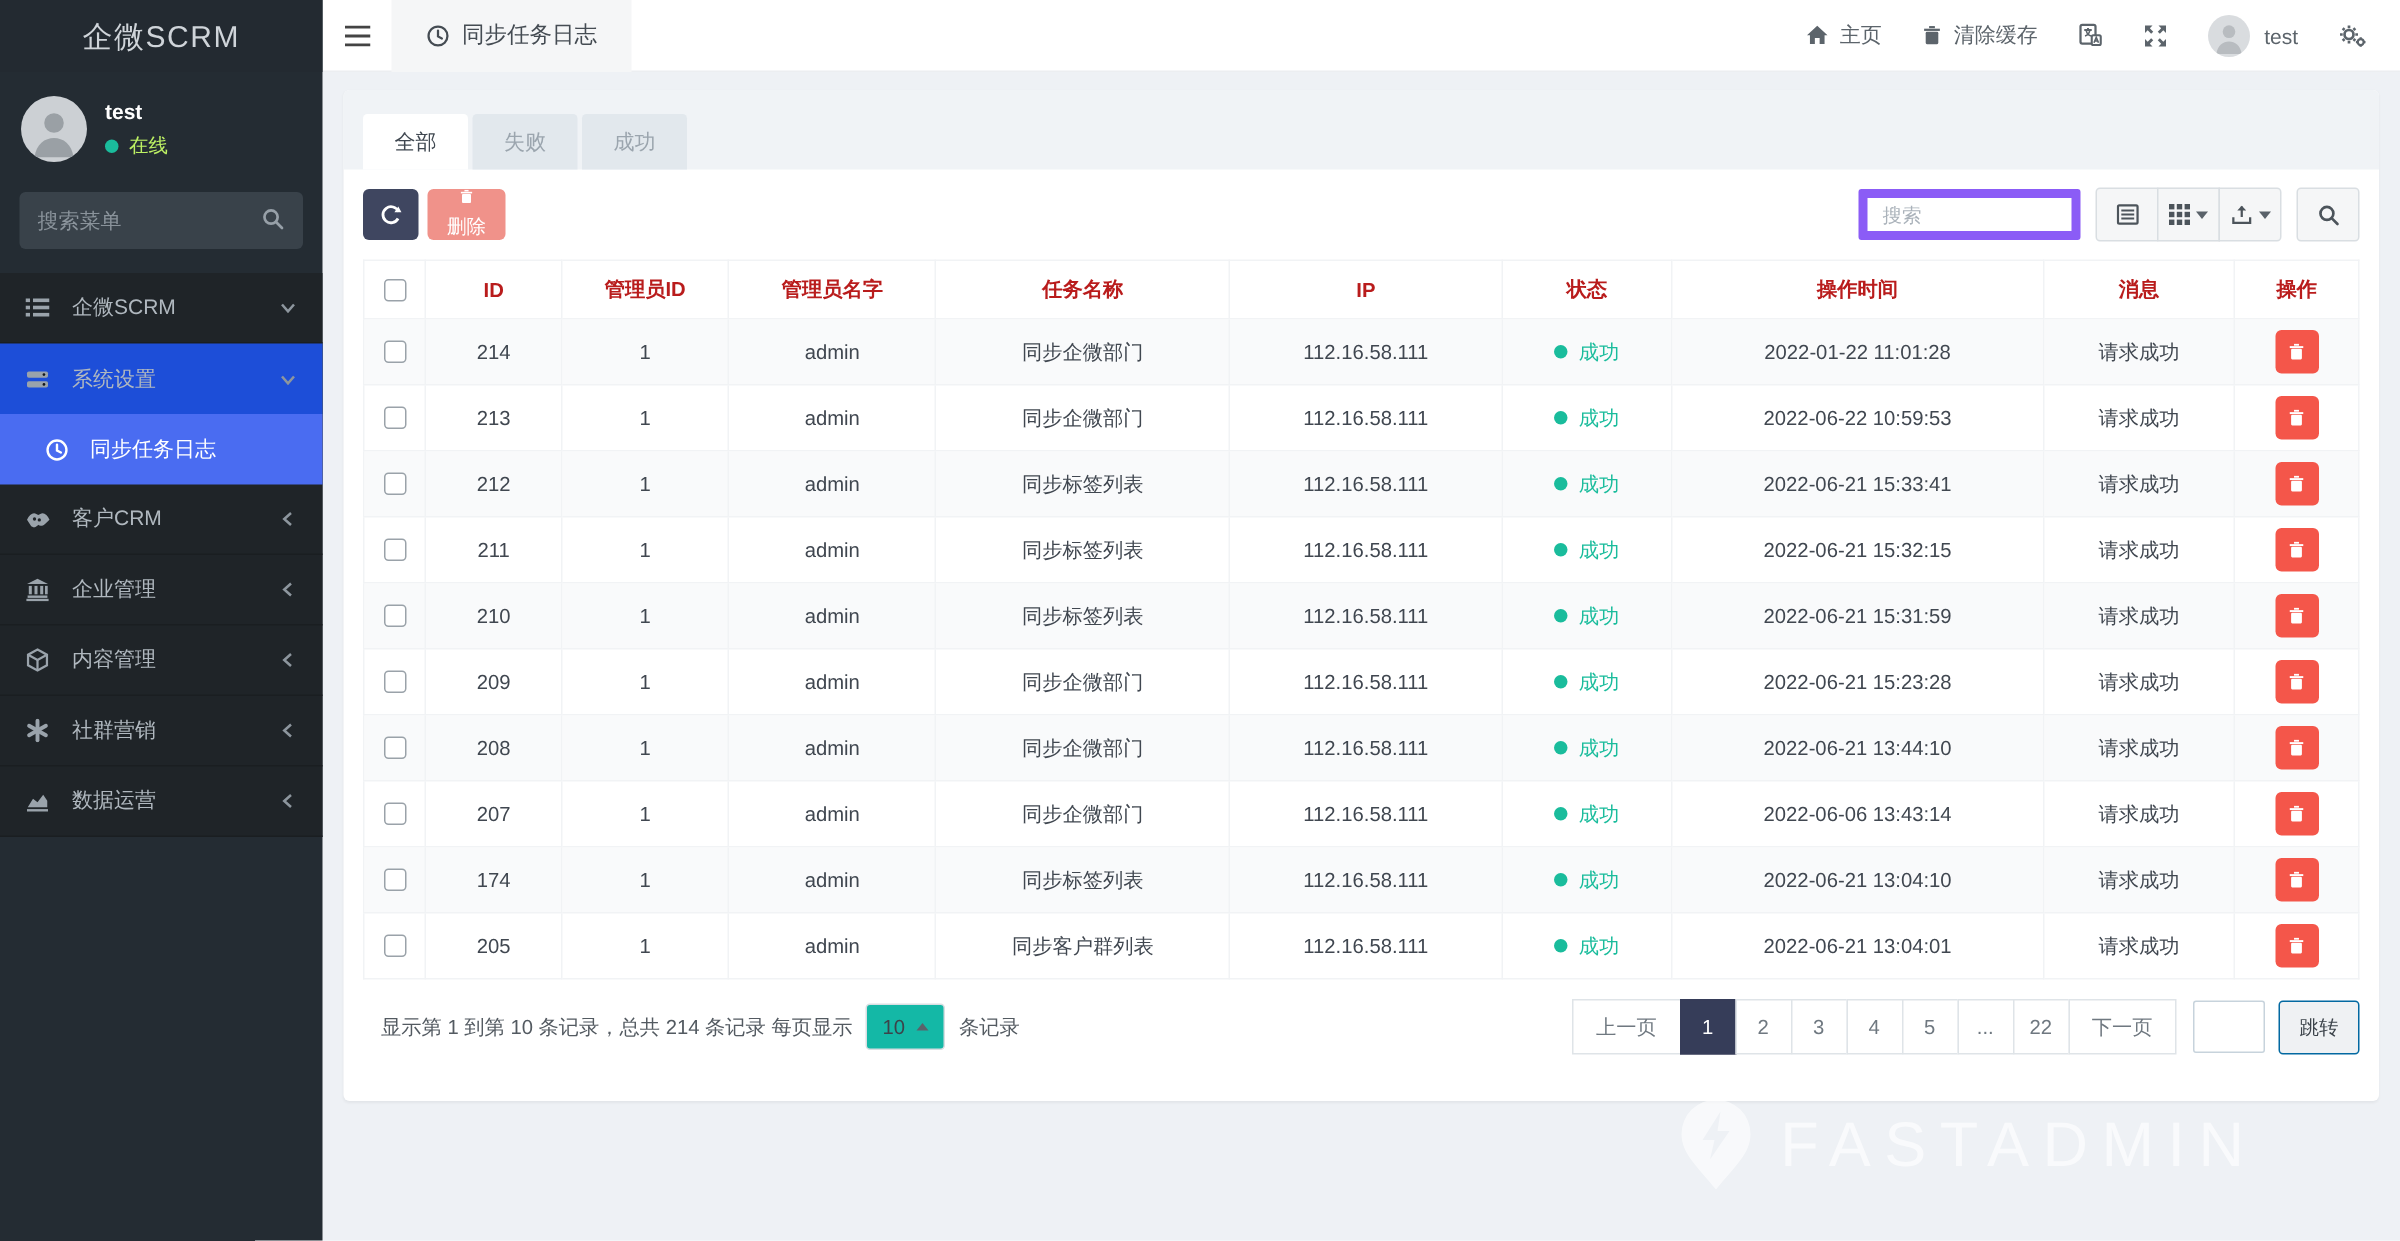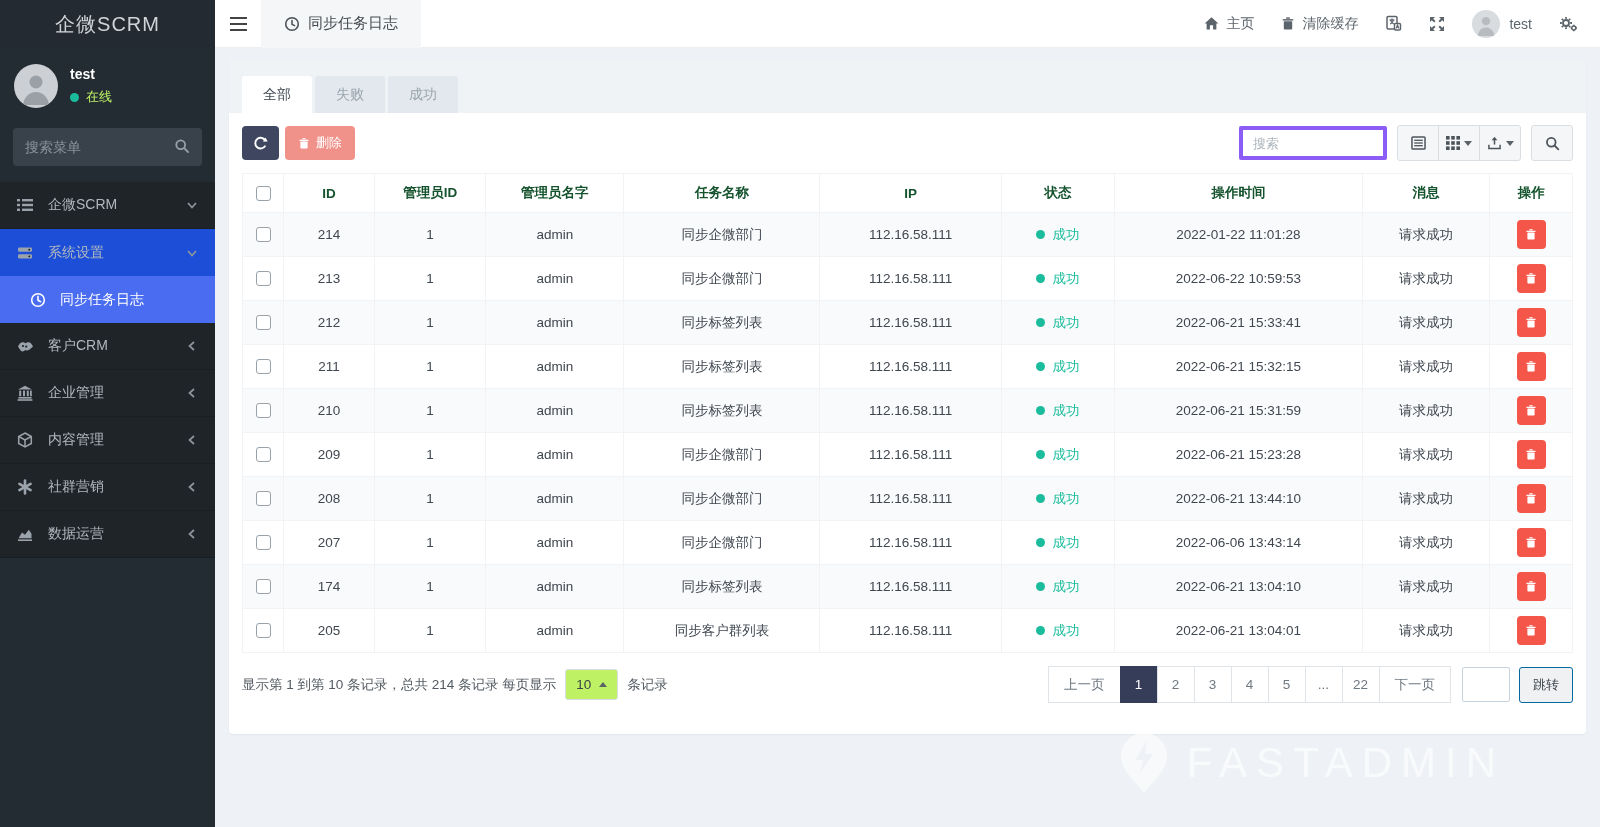--- a/index.html
+++ b/index.html
@@ -50,54 +50,54 @@
   .content { position:absolute; left:215px; top:48px; right:0; bottom:0; padding:12px 14px; }
   .panel { background:#fff; border-radius:4px; box-shadow:0 1px 2px rgba(0,0,0,.05); height:674px; }
   .tab-strip { background:#f0f3f6; border-radius:4px 4px 0 0; padding:16px 13px 0; display:flex; }
   .ftab { padding:10px 21px 9px; font-size:14px; margin-right:3px; border-radius:3px 3px 0 0;
           background:#e2e8ed; color:#9ba5ae; cursor:pointer; }
   .ftab.active { background:#fff; color:#3f4750; }
   .panel-body { padding:0 13px; }
 
   .toolbar { display:flex; align-items:center; margin:12px 0 12px; }
   .btn { border:none; border-radius:4px; cursor:pointer; display:inline-flex; align-items:center;
-         justify-content:center; font-family:inherit; }
+         justify-content:center; font-family:inherit;flex-direction:column; }
   .btn-refresh { width:37px; height:34px; background:#3f4660; color:#fff; }
   .btn-delete { height:34px; padding:0 13px; background:#f0928a; color:#fff; font-size:13px;
                 margin-left:6px; gap:6px; }
   .tb-right { margin-left:auto; display:flex; align-items:center; }
-  .tb-search { width:148px; height:34px; border:4px solid #8b5cf6; border-radius:2px;
+  .tb-search { width:148px; height:34px; border:6px solid #8b5cf6; border-radius:2px;
                font-size:13px; padding:0 10px; outline:none; color:#444; font-family:inherit; }
   .tb-search::placeholder { color:#aab2ba; }
   .btn-group { display:flex; margin-left:10px; }
   .gbtn { width:42px; height:36px; background:#f5f6f7; border:1px solid #d9dee2; color:#4c545b;
           display:inline-flex; align-items:center; justify-content:center; gap:4px; cursor:pointer; margin-left:-1px; }
   .gbtn:first-child { border-radius:3px 0 0 3px; margin-left:0; }
   .gbtn:last-child { border-radius:0 3px 3px 0; }
   .solo { border-radius:3px !important; margin-left:10px; }
   .caret-down { width:0; height:0; border-left:4px solid transparent; border-right:4px solid transparent;
                 border-top:5px solid #5a626a; display:inline-block; }
   .caret-up { width:0; height:0; border-left:4px solid transparent; border-right:4px solid transparent;
               border-bottom:5px solid #5a626a; display:inline-block; }
 
   table { width:100%; border-collapse:collapse; font-size:13.5px; color:#404750; table-layout:fixed; }
   th,td { border:1px solid #f1f3f5; text-align:center; overflow:hidden; white-space:nowrap; }
-  thead th { height:39px; font-weight:bold; color:#14532d; background:#fff; }
+  thead th { height:39px; font-weight:bold; color:#b91c1c; background:#fff; }
   tbody td { height:44px; }
   tbody tr:nth-child(odd) { background:#f9fafb; }
   .cb { width:15px; height:15px; border:1px solid #9aa2a9; border-radius:3px; background:#fff;
         display:inline-block; vertical-align:middle; cursor:pointer; }
   .status-cell { color:#1abc9c; display:inline-flex; align-items:center; gap:7px; }
   .row-del { width:29px; height:29px; background:#f4564a; border:none; border-radius:4px; color:#fff;
              display:inline-flex; align-items:center; justify-content:center; cursor:pointer; }
 
   .table-footer { display:flex; align-items:center; margin-top:13px; font-size:13.5px; color:#535a61; }
-  .pginfo { display:flex; align-items:center; }
+  .pginfo { display:flex; align-items:center;margin-left:12px; }
   .page-size { display:inline-flex; align-items:center; gap:8px; height:31px; padding:0 10px;
-               background:#bef264; border:1px solid #d9dee2; border-radius:3px; margin:0 9px;
+               background:#14b8a6; border:1px solid #d9dee2; border-radius:3px; margin:0 9px;
                color:#3c434a; cursor:pointer; }
   .pagination { margin-left:auto; display:flex; }
   .pbtn { min-width:38px; height:37px; display:inline-flex; align-items:center; justify-content:center;
           background:#fff; border:1px solid #dfe4e8; color:#6f7880; font-size:13.5px; padding:0 6px;
           margin-left:-1px; cursor:pointer; }
   .pbtn.wide { padding:0 15px; }
   .pbtn.active { background:#363d59; border-color:#363d59; color:#fff; }
   .jump-input { width:48px; height:35px; border:1px solid #c7d3dc; border-radius:2px; margin-left:11px;
                 outline:none; text-align:center; font-family:inherit; }
   .jump-btn { height:36px; padding:0 13px; margin-left:9px; background:#eff1f3; border:1px solid #0369a1;

